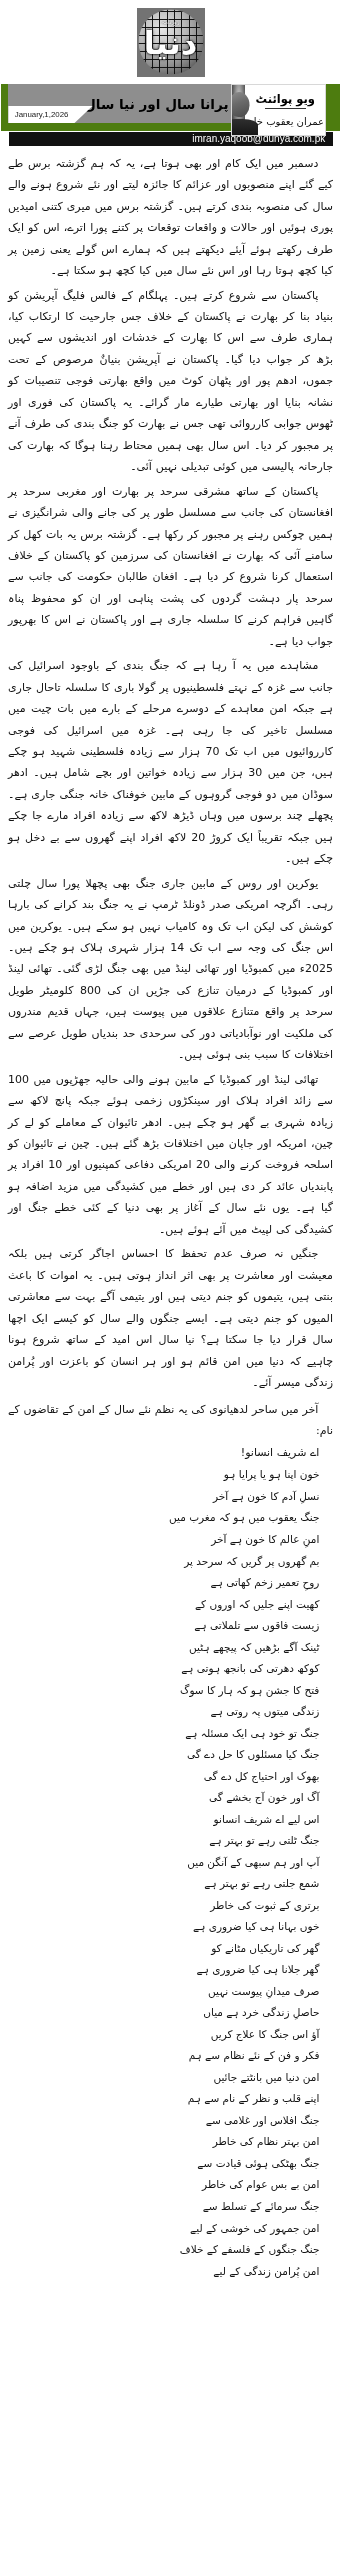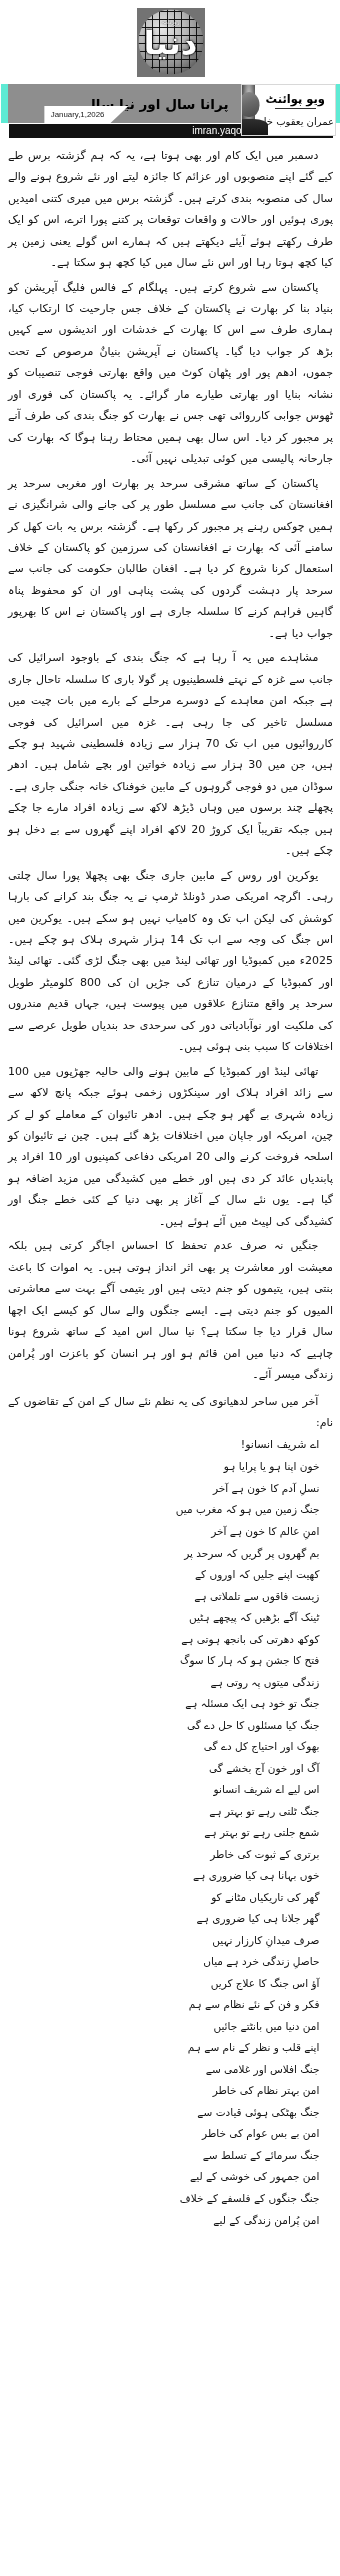--- a/index.html
+++ b/index.html
@@ -66,22 +66,22 @@
     text-align: center;
     color: #ffffff;
     font-size: 5.8px;
     text-shadow: 0 0 1.6px #000;
   }
 
   
   .title-strip {
     position: relative;
     width: 341px;
-    height: 39px;
-    background: #5eead4;
+    height: 47px;
+    background: #4d7c0f;
   }
   .title-grey {
     position: absolute;
     left: 8.4px;
     top: 0;
     width: 242px;
     height: 39px;
     background: #8e8e8e;
   }
   .article-title {
@@ -100,34 +100,33 @@
   .date-notch {
     position: absolute;
     left: 8.4px;
     top: 22px;
     height: 17px;
     padding: 0 24px 0 6.3px;
     background: #ffffff;
     display: flex;
     align-items: center;
     clip-path: polygon(0 0, 100% 0, calc(100% - 18px) 100%, 0 100%);
-    margin-left: 36px;
   }
   .date-text {
     font-size: 7.9px;
     color: #1a1a1a;
     direction: ltr;
     font-family: "Liberation Sans", sans-serif;
     white-space: nowrap;
   }
 
   
   .column-badge {
     position: absolute;
-    right: 5px;
+    right: 15px;
     top: 0;
     width: 93px;
     height: 50px;
     background: #ffffff;
     border: 0.5px solid #d8d8d8;
     display: flex;
     flex-direction: row;
     align-items: stretch;
     overflow: hidden;
   }
@@ -300,41 +299,43 @@
       <p class="para">جنگیں نہ صرف عدم تحفظ کا احساس اجاگر کرتی ہیں بلکہ معیشت اور معاشرت پر بھی اثر انداز ہوتی ہیں۔ یہ اموات کا باعث بنتی ہیں، یتیموں کو جنم دیتی ہیں اور یتیمی آگے بہت سے معاشرتی المیوں کو جنم دیتی ہے۔ ایسے جنگوں والے سال کو کیسے ایک اچھا سال قرار دیا جا سکتا ہے؟ نیا سال اس امید کے ساتھ شروع ہونا چاہیے کہ دنیا میں امن قائم ہو اور ہر انسان کو باعزت اور پُرامن زندگی میسر آئے۔</p>
     </div>
 
   <div class="poem-intro">آخر میں ساحر لدھیانوی کی یہ نظم نئے سال کے امن کے تقاضوں کے نام:</div>
 
   <div class="poem">
     <div class="poem-title">اے شریف انسانو!</div>
     <div id="poem-container">
         <div class="poem-line">خون اپنا ہو یا پرایا ہو</div>
         <div class="poem-line">نسلِ آدم کا خون ہے آخر</div>
-        <div class="poem-line">جنگ زمین میں ہو کہ مغرب میں</div>
+        <div class="poem-line">جنگ یعقوب میں ہو کہ مغرب میں</div>
         <div class="poem-line">امنِ عالم کا خون ہے آخر</div>
         <div class="poem-line">بم گھروں پر گریں کہ سرحد پر</div>
+        <div class="poem-line">روحِ تعمیر زخم کھاتی ہے</div>
         <div class="poem-line">کھیت اپنے جلیں کہ اوروں کے</div>
         <div class="poem-line">زیست فاقوں سے تلملاتی ہے</div>
         <div class="poem-line">ٹینک آگے بڑھیں کہ پیچھے ہٹیں</div>
         <div class="poem-line">کوکھ دھرتی کی بانجھ ہوتی ہے</div>
         <div class="poem-line">فتح کا جشن ہو کہ ہار کا سوگ</div>
         <div class="poem-line">زندگی میتوں پہ روتی ہے</div>
         <div class="poem-line">جنگ تو خود ہی ایک مسئلہ ہے</div>
         <div class="poem-line">جنگ کیا مسئلوں کا حل دے گی</div>
         <div class="poem-line">بھوک اور احتیاج کل دے گی</div>
         <div class="poem-line">آگ اور خون آج بخشے گی</div>
         <div class="poem-line">اس لیے اے شریف انسانو</div>
         <div class="poem-line">جنگ ٹلتی رہے تو بہتر ہے</div>
+        <div class="poem-line">آپ اور ہم سبھی کے آنگن میں</div>
         <div class="poem-line">شمع جلتی رہے تو بہتر ہے</div>
         <div class="poem-line">برتری کے ثبوت کی خاطر</div>
         <div class="poem-line">خوں بہانا ہی کیا ضروری ہے</div>
         <div class="poem-line">گھر کی تاریکیاں مٹانے کو</div>
         <div class="poem-line">گھر جلانا ہی کیا ضروری ہے</div>
-        <div class="poem-line">صرف میدانِ کارزار نہیں</div>
+        <div class="poem-line">صرف میدانِ پیوست نہیں</div>
         <div class="poem-line">حاصلِ زندگی خرد ہے میاں</div>
         <div class="poem-line">آؤ اس جنگ کا علاج کریں</div>
         <div class="poem-line">فکر و فن کے نئے نظام سے ہم</div>
         <div class="poem-line">امن دنیا میں بانٹتے جائیں</div>
         <div class="poem-line">اپنے قلب و نظر کے نام سے ہم</div>
         <div class="poem-line">جنگ افلاس اور غلامی سے</div>
         <div class="poem-line">امن بہتر نظام کی خاطر</div>
         <div class="poem-line">جنگ بھٹکی ہوئی قیادت سے</div>
         <div class="poem-line">امن بے بس عوام کی خاطر</div>
         <div class="poem-line">جنگ سرمائے کے تسلط سے</div>

